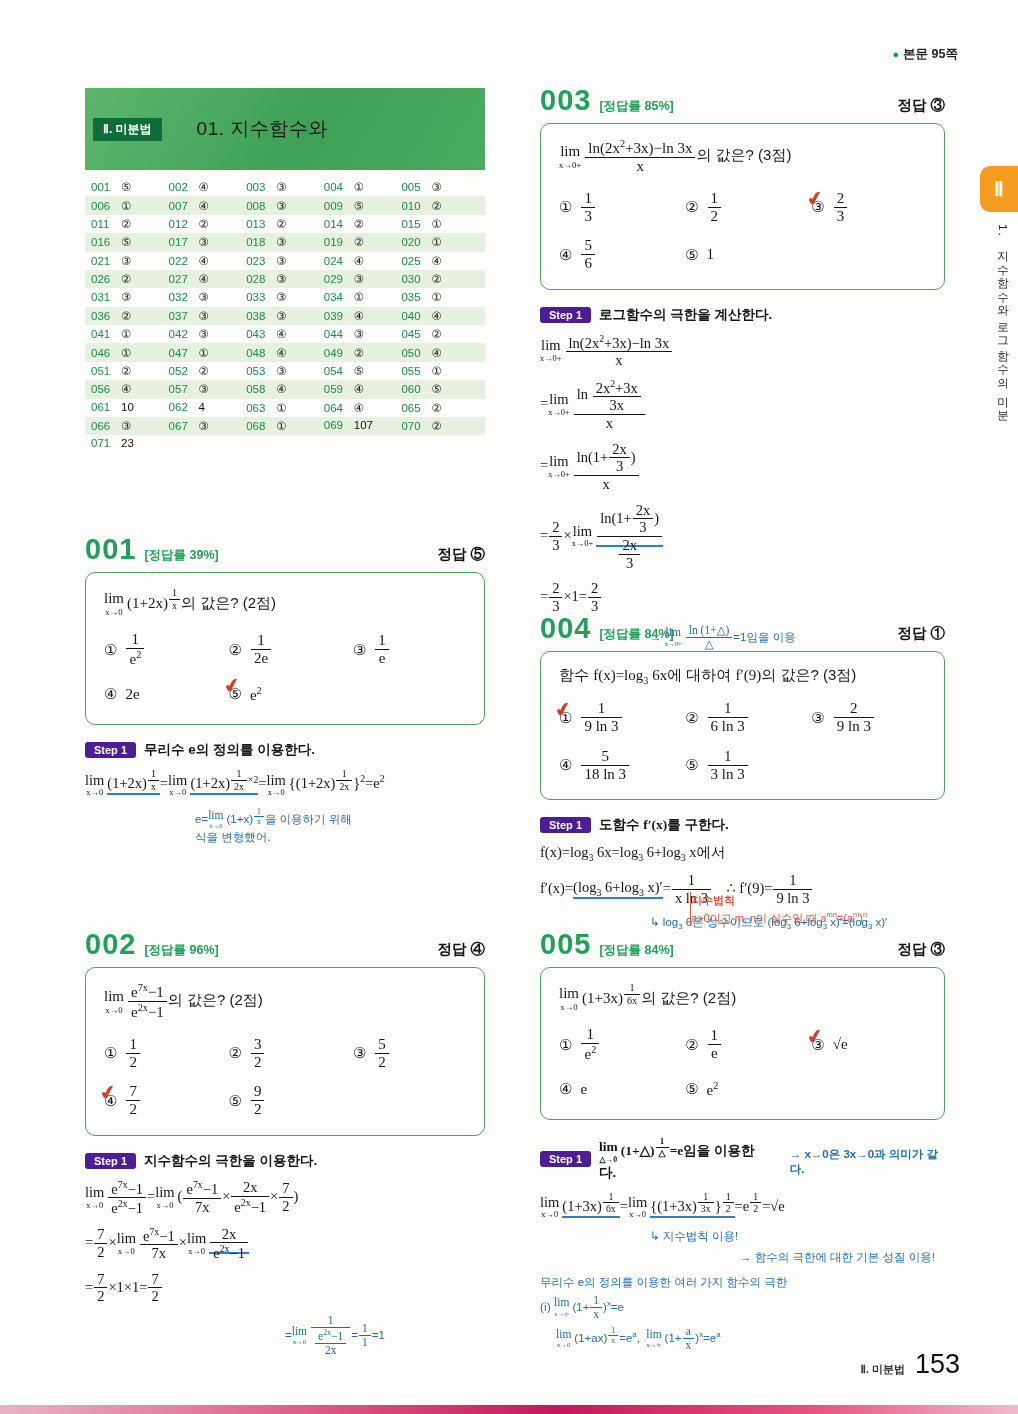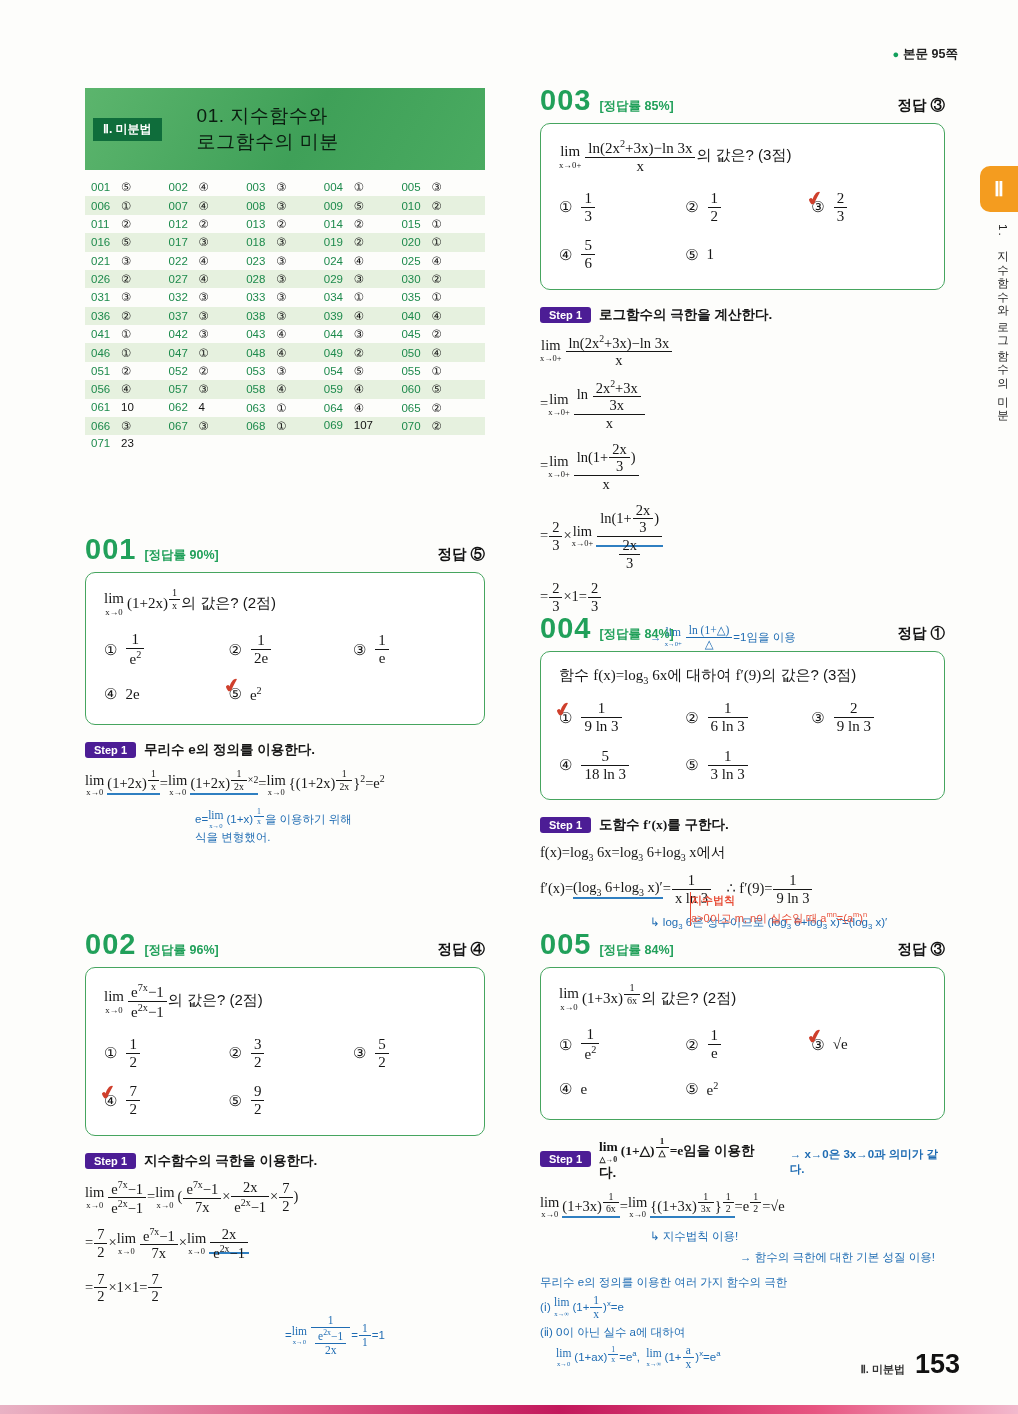--- a/index.html
+++ b/index.html
@@ -81,41 +81,40 @@
   #p005 .rednote{position:absolute;top:-36px;left:150px;
       border-left:1.5px solid #e8503a;}
   .note-indent1{margin-left:110px;}
   .note-indent2{margin-left:200px;}
   .note-block{margin-top:10px;}
   .stepnote{margin-left:18px;font-weight:700;}
 
   
   .footer{position:absolute;right:58px;bottom:34px;display:flex;align-items:baseline;gap:10px;}
   .f-sec{font-size:11px;font-weight:700;color:#333;}
-  .f-page{font-size:27px;color:#111;font-weight:bold;}
+  .f-page{font-size:27px;color:#111;}
   .bottom-strip{position:absolute;left:0;right:0;bottom:0;height:9px;
       background:linear-gradient(90deg,#e9b2c4 0%,#de5d86 30%,#c2185b 55%,#e75480 80%,#f2b9cd 100%);}
 </style>
 </head>
 <body>
 
 <div class="page">
 
   <div class="ref">
     <span class="dot">●</span><span>본문 95쪽</span>
   </div>
 
   <div class="side-tab">Ⅱ</div>
   <div class="side-text">1. 지수함수와 로그함수의 미분</div>
 
   <div class="chapter">
     <div class="ch-badge">Ⅱ. 미분법</div>
     <div class="ch-title">
       <div>01. 지수함수와</div>
-      <div>로그함수의 미분</div>
     </div>
   </div>
 
   <div class="agrid">
       <div class="ag-row">
         <span class="ag-cell">
           <span class="ag-q">001</span>
           <span class="ag-a">⑤</span>
         </span>
         <span class="ag-cell">
@@ -425,21 +424,21 @@
         <span class="ag-cell">
           <span class="ag-q">071</span>
           <span class="ag-a">23</span>
         </span>
       </div>
     </div>
 
   <section class="prob" id="p001">
     <div class="phead">
       <span class="pid">001</span>
-      <span class="prate">[정답률 90%]</span>
+      <span class="prate">[정답률 39%]</span>
       <span class="pans">정답 ⑤</span>
     </div>
     <div class="qbox">
       <div class="qtext math"><span class="lm">
             <span class="t">lim</span>
             <span class="b">x→0</span>
           </span>(1+2x)<sup><span class="fr">
               <span class="n">1</span>
               <span class="d">x</span>
             </span></sup><span class="ko">의 값은? (2점)</span></div>
@@ -881,21 +880,20 @@
     <div class="bluenote note-indent2">→ 함수의 극한에 대한 기본 성질 이용!</div>
     <div class="bluenote note-block">
       <div>무리수 e의 정의를 이용한 여러 가지 함수의 극한</div>
       <div style="margin-top:4px;">(ⅰ) <span class="lm">
             <span class="t">lim</span>
             <span class="b">x→∞</span>
           </span>(1+<span class="fr">
             <span class="n">1</span>
             <span class="d">x</span>
           </span>)<sup>x</sup>=e</div>
-      <div style="margin-top:4px;">(ⅱ) 0이 아닌 실수 a에 대하여</div>
       <div style="margin-top:4px;margin-left:16px;"><span class="lm">
             <span class="t">lim</span>
             <span class="b">x→0</span>
           </span>(1+ax)<sup><span class="fr">
               <span class="n">1</span>
               <span class="d">x</span>
             </span></sup>=e<sup>a</sup>,&nbsp;&nbsp;<span class="lm">
             <span class="t">lim</span>
             <span class="b">x→∞</span>
           </span>(1+<span class="fr">

